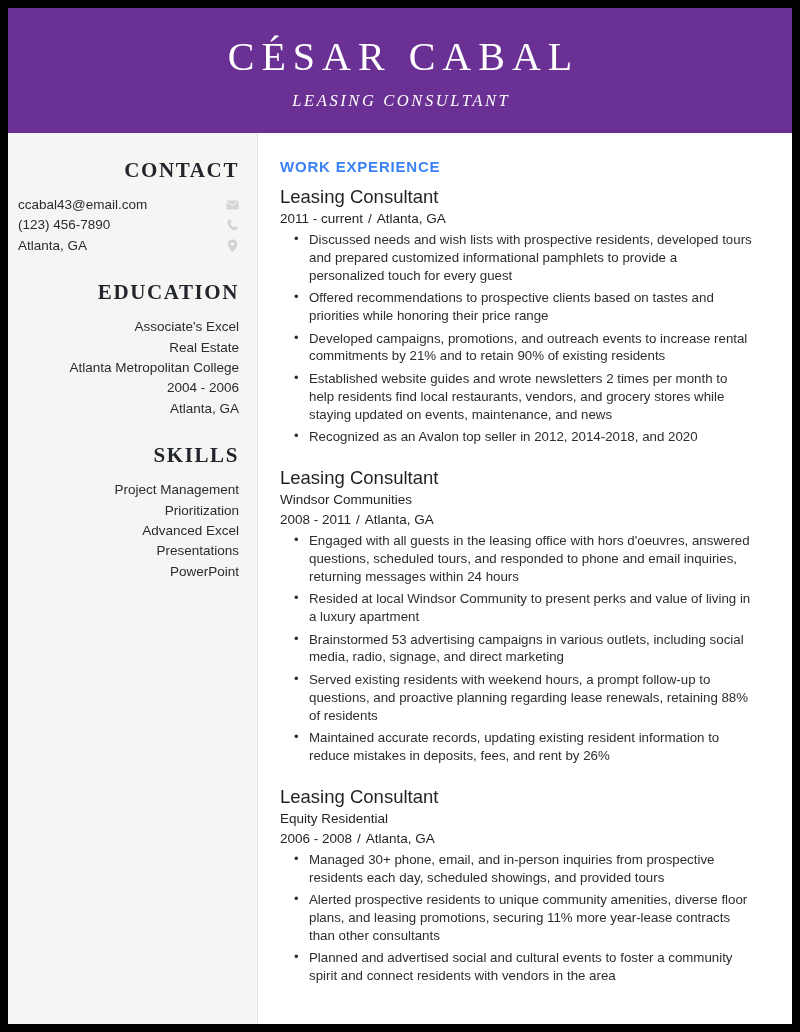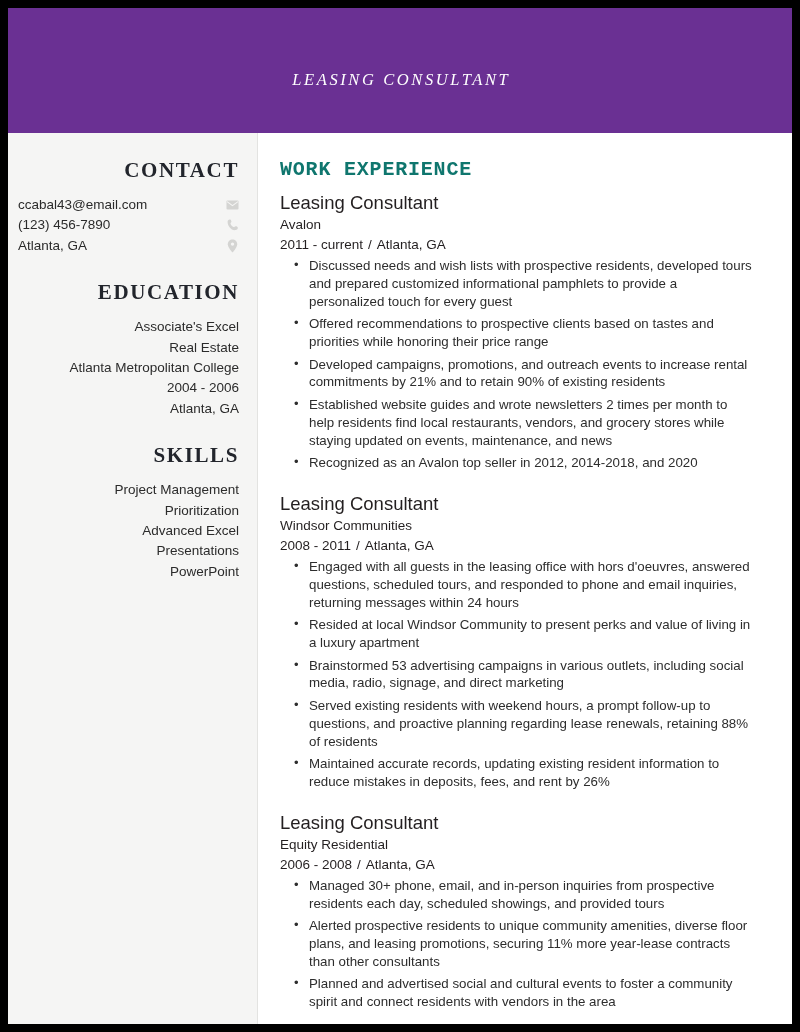--- a/index.html
+++ b/index.html
@@ -106,24 +106,24 @@
     flex: 0 0 13px;
   }
   .sb-line .ico svg { display: block; }
   .sb-item {
     font-size: 13.5px;
     color: #2b2b2b;
     line-height: 20.4px;
     white-space: nowrap;
   }
   .main-head {
-    font-family: Liberation Mono, monospace;
+    font-family: Liberation Sans, sans-serif;
     font-weight: bold;
-    color: #0f766e;
-    font-size: 20px;
+    color: #3b82f6;
+    font-size: 15px;
     letter-spacing: 0.8px;
     padding-top: 25px;
     margin-bottom: 9px;
   }
   
   .job { margin-bottom: 4px; }
   .job + .job { margin-top: 19px; }
   .job-title {
     font-size: 18.5px;
     color: #231F20;
@@ -163,20 +163,21 @@
     font-size: 13px;
     color: #2d2d2d;
   }
 </style>
 </head>
 <body>
 
 <div class="page">
 
   <div class="header">
+    <div class="name">CÉSAR CABAL</div>
     <div class="subtitle">LEASING CONSULTANT</div>
   </div>
 
   <div class="body-wrap">
 
     <aside class="sidebar">
 
       <section class="sb-block first">
         <div class="sec-head">CONTACT</div>
 
@@ -228,21 +229,20 @@
         <div class="sb-item">PowerPoint</div>
       </section>
 
     </aside>
 
     <main class="main">
       <div class="main-head">WORK EXPERIENCE</div>
 
       <div class="job">
         <div class="job-title">Leasing Consultant</div>
-        <div class="job-company">Avalon</div>
         <div class="job-meta">
           <span>2011 - current</span><span class="sep">/</span><span>Atlanta, GA</span>
         </div>
         <ul class="bullets">
           <li>Discussed needs and wish lists with prospective residents, developed tours and prepared customized informational pamphlets to provide a personalized touch for every guest</li>
           <li>Offered recommendations to prospective clients based on tastes and priorities while honoring their price range</li>
           <li>Developed campaigns, promotions, and outreach events to increase rental commitments by 21% and to retain 90% of existing residents</li>
           <li>Established website guides and wrote newsletters 2 times per month to help residents find local restaurants, vendors, and grocery stores while staying updated on events, maintenance, and news</li>
           <li>Recognized as an Avalon top seller in 2012, 2014-2018, and 2020</li>
         </ul>

